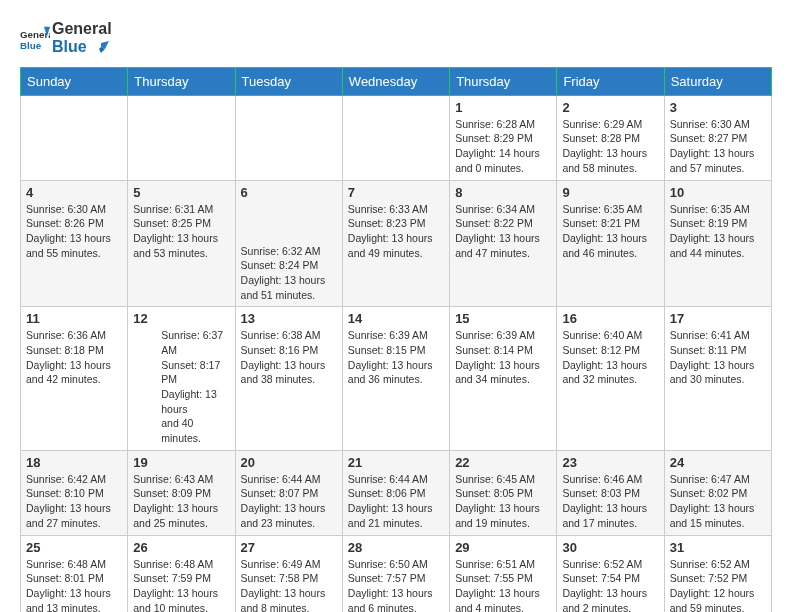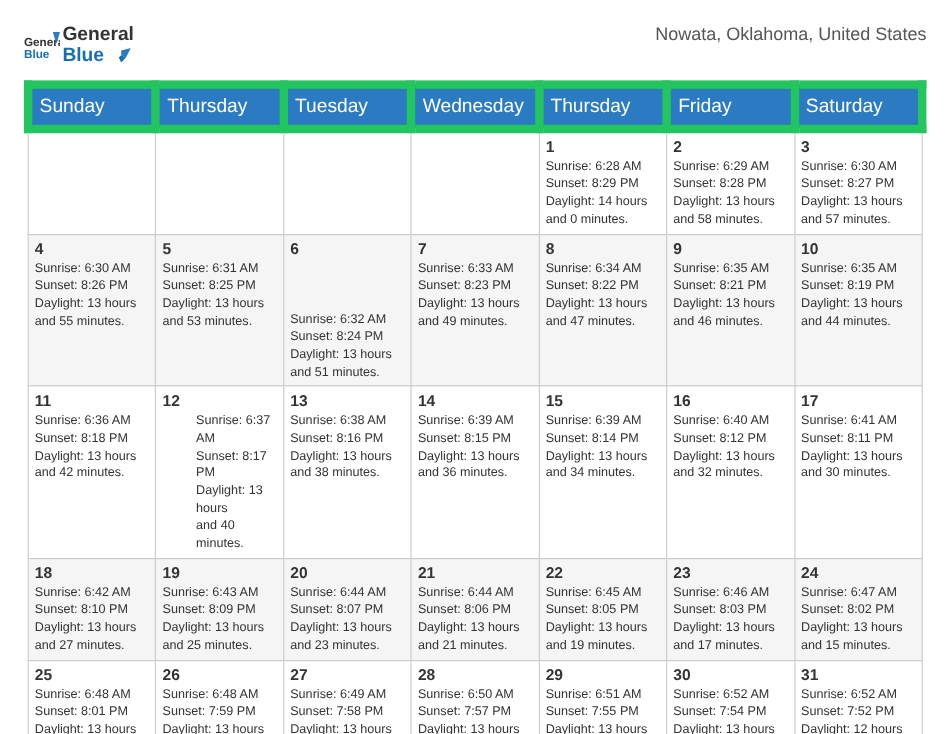--- a/index.html
+++ b/index.html
@@ -40,23 +40,23 @@
     .calendar {
       width: 100%;
       border-collapse: collapse;
       font-size: 11px;
     }
     .calendar th {
       background: #2a7bc2;
       color: #fff;
       text-align: left;
       padding: 6px 6px;
-      font-size: 16px;
+      font-size: 13px;
       font-weight: normal;
-      border: 7px solid #22c55e;
+      border: 1px solid #22c55e;
     }
     .calendar td {
       border: 1px solid #ccc;
       vertical-align: top;
       padding: 4px 5px;
       width: calc(100%/7);
       min-height: 80px;
       background: #fff;
       color: #333;
     }
@@ -102,21 +102,20 @@
       <span style="font-size:16px;font-weight:bold;color:#333;">General</span>
       <span style="font-size:16px;font-weight:bold;color:#1a6faf;">Blue
         <svg width="18" height="14" viewBox="0 0 18 14" style="vertical-align:middle;">
           <polygon points="10,2 18,0 14,8 10,6" fill="#2a7bc2"></polygon>
           <polygon points="10,6 14,8 10,12 8,8" fill="#1a6faf"></polygon>
         </svg>
       </span>
     </div>
   </div>
   <div class="title-block">
-    <div class="location">Nowata, Oklahoma, United States</div>
   </div>
 </div>
 
 <table class="calendar">
   <thead>
     <tr>
     <th>Sunday</th>
         <th>Thursday</th>
         <th>Tuesday</th>
         <th>Wednesday</th>

